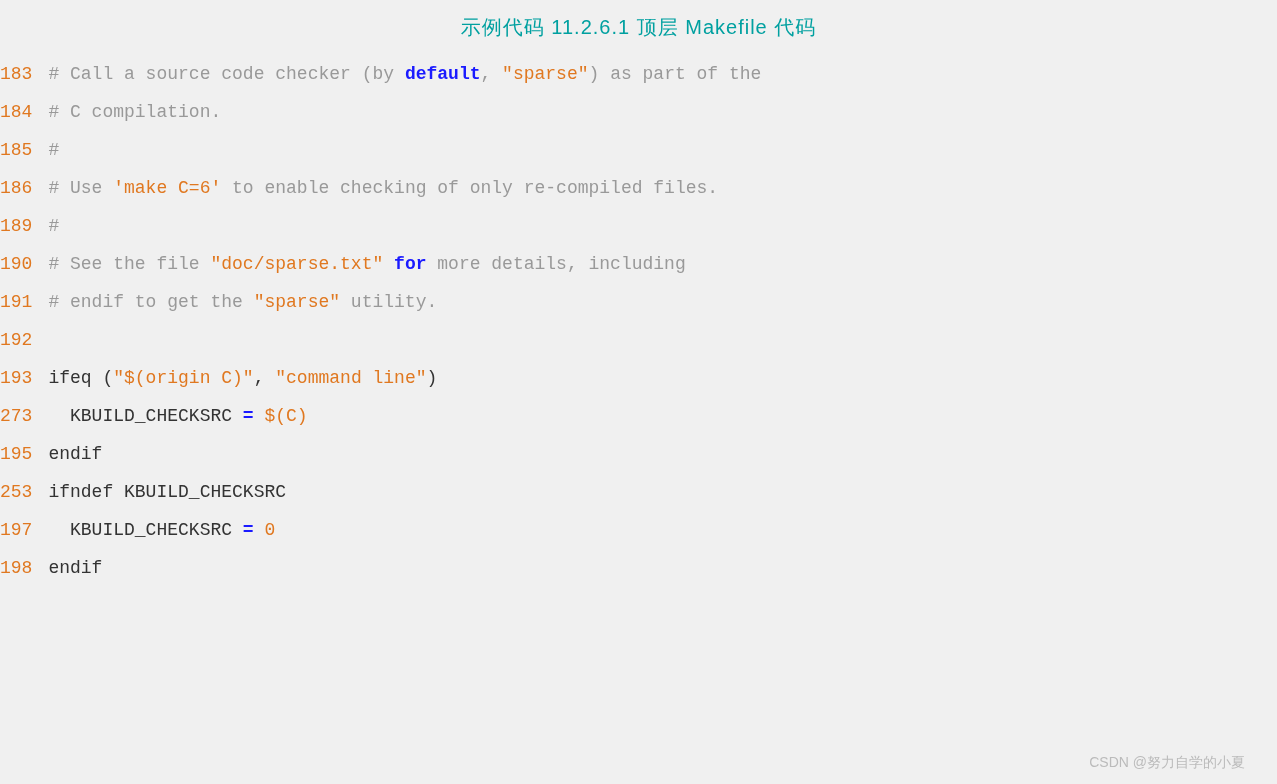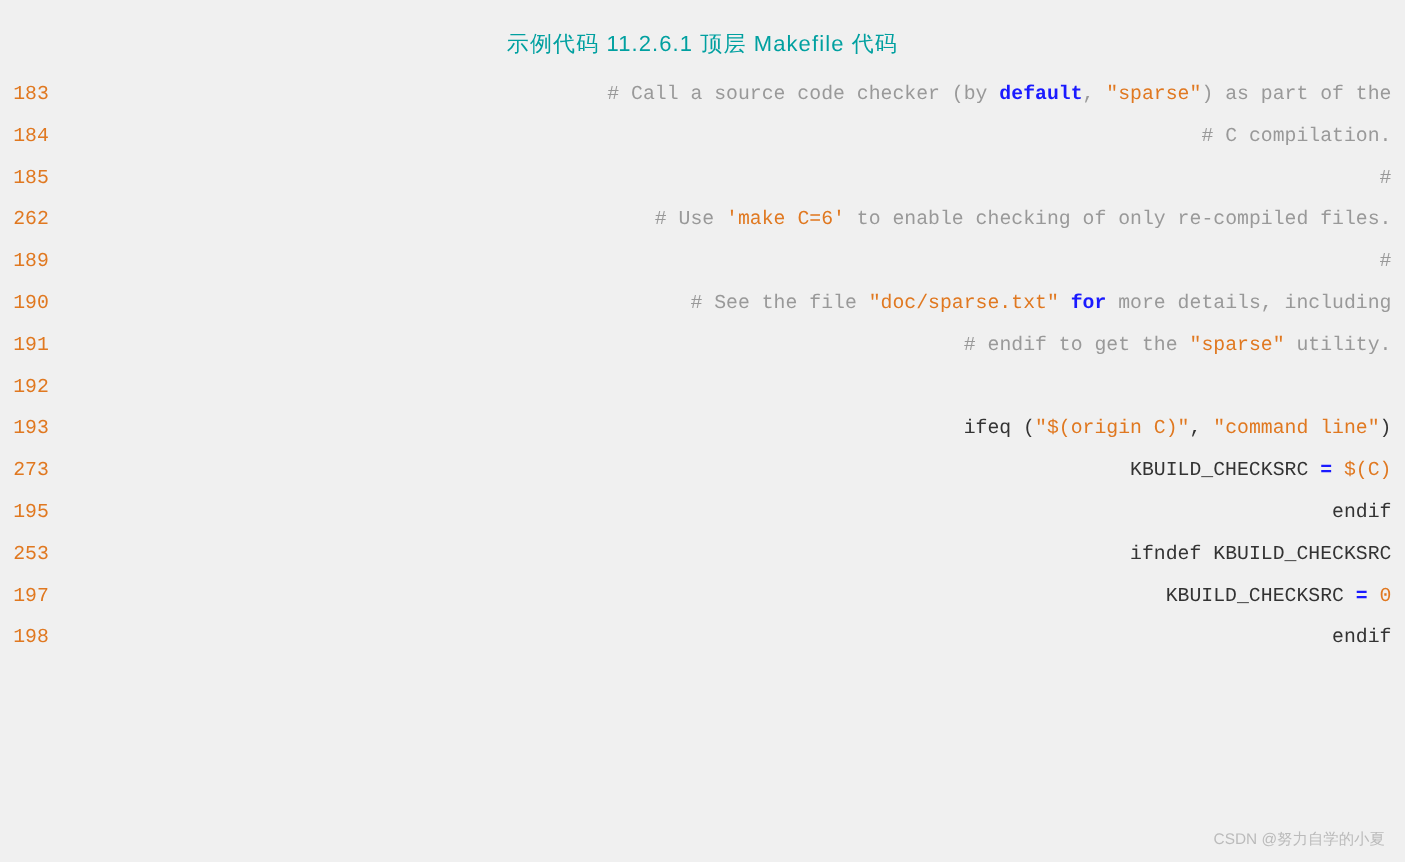--- a/index.html
+++ b/index.html
@@ -6,21 +6,21 @@
     body {
       background: #f0f0f0;
       font-family: 'Courier New', Courier, monospace;
       font-size: 18px;
       width: 1277px;
       min-height: 784px;
       overflow: hidden;
     }
     .container {
       background: #f0f0f0;
-      padding: 12px;
+      padding: 0;
       width: 1277px;
       min-height: 784px;
       position: relative;
     }
     .title {
       text-align: center;
       color: #00a0a0;
       font-family: 'Microsoft YaHei', SimHei, sans-serif;
       font-size: 20px;
       padding: 14px 0 10px 0;
@@ -42,41 +42,40 @@
       padding-right: 16px;
       user-select: none;
       font-size: 18px;
       flex-shrink: 0;
     }
     .line-content {
       color: #333;
       font-size: 18px;
       white-space: pre;
       flex: 1;
-      text-align: right;
     }
     
     .c-comment { color: #999; }
     
     .c-str { color: #e07820; }
     
     .c-kw { color: #1a1aff; font-weight: bold; }
     
     .c-code { color: #333; }
     
     .c-var { color: #e07820; }
     
     .c-op { color: #1a1aff; font-weight: bold; }
     
     .c-num { color: #e07820; }
     
     .watermark {
       position: absolute;
       bottom: 12px;
-      right: 18px;
+      right: 32px;
       color: #bbb;
       font-family: 'Microsoft YaHei', SimHei, sans-serif;
       font-size: 14px;
     }
   </style>
 </head>
 <body>
 
 <div class="container">
   <div class="title">示例代码 11.2.6.1  顶层 Makefile 代码</div>
@@ -92,21 +91,21 @@
       <span class="line-num">184</span>
       <span class="line-content"><span class="c-comment"># C compilation.</span></span>
     </div>
 
     <div class="line">
       <span class="line-num">185</span>
       <span class="line-content"><span class="c-comment">#</span></span>
     </div>
 
     <div class="line">
-      <span class="line-num">262</span>
+      <span class="line-num">186</span>
       <span class="line-content"><span class="c-comment"># Use </span><span class="c-str">'make C=6'</span><span class="c-comment"> to enable checking of only re-compiled files.</span></span>
     </div>
 
 
 
     <div class="line">
       <span class="line-num">189</span>
       <span class="line-content"><span class="c-comment">#</span></span>
     </div>
 

